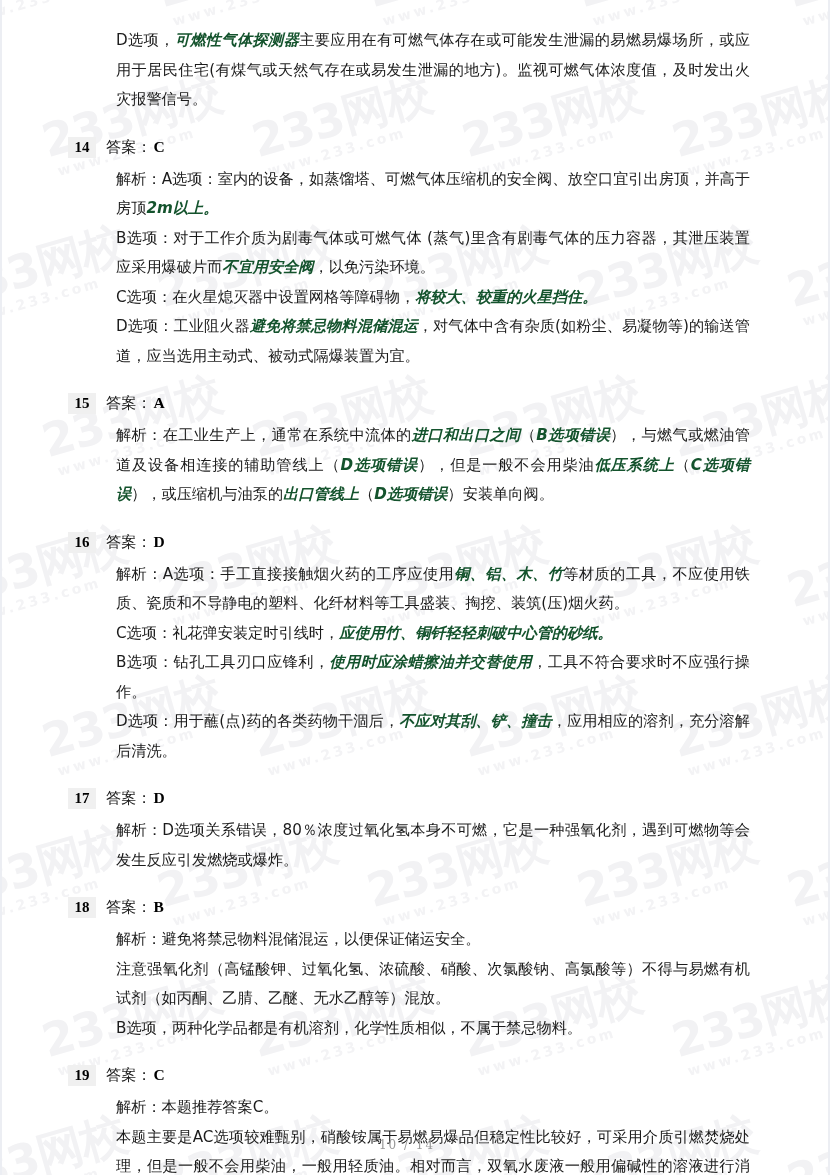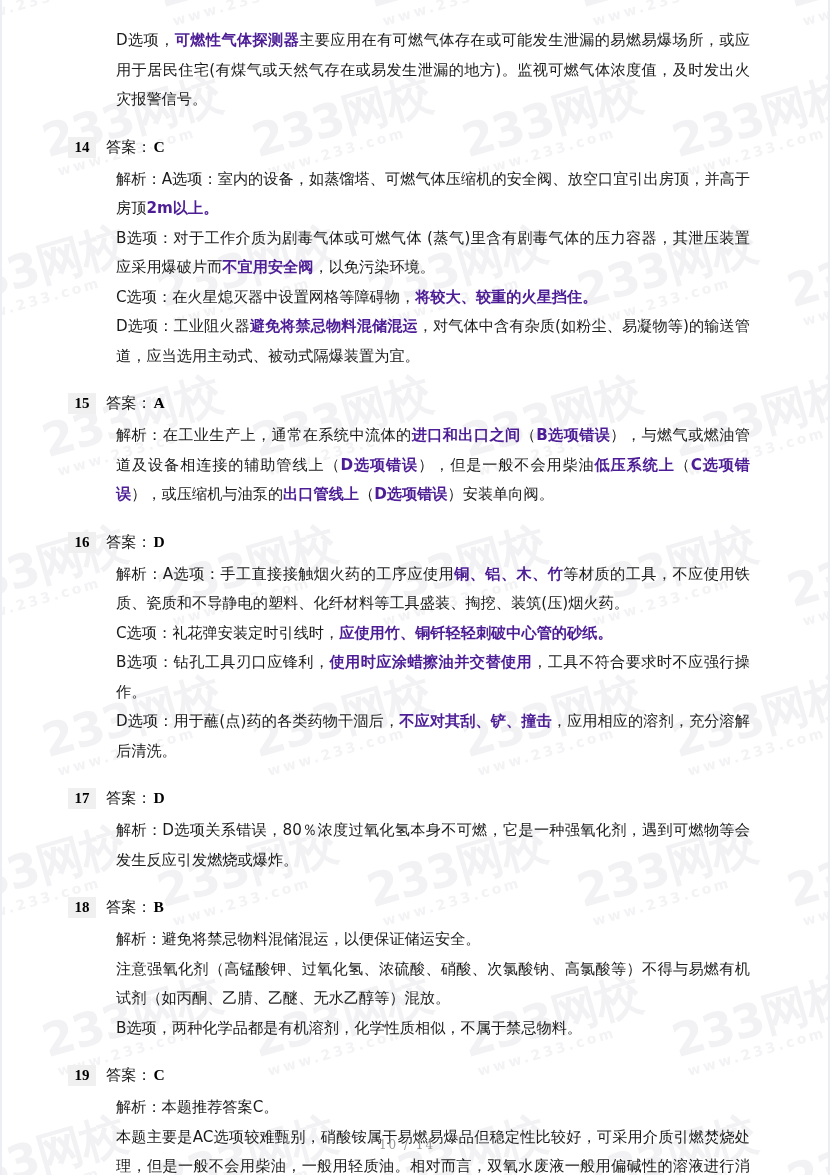--- a/index.html
+++ b/index.html
@@ -71,21 +71,22 @@
     margin: 0;
     font-size: 15.2px;
     line-height: 29.5px;
     color: #1b1b1b;
     text-align: justify;
     text-justify: inter-ideograph;
     letter-spacing: 0px;
   }
   p.txt b {
     font-weight: 700;
-    color: #4c1d95;
+    color: #14532d;
+    font-style: italic;
   }
 
   .qa {
     margin-top: 22px;
   }
   .qa-head {
     display: flex;
     align-items: baseline;
     gap: 10px;
     margin-bottom: 7px;

